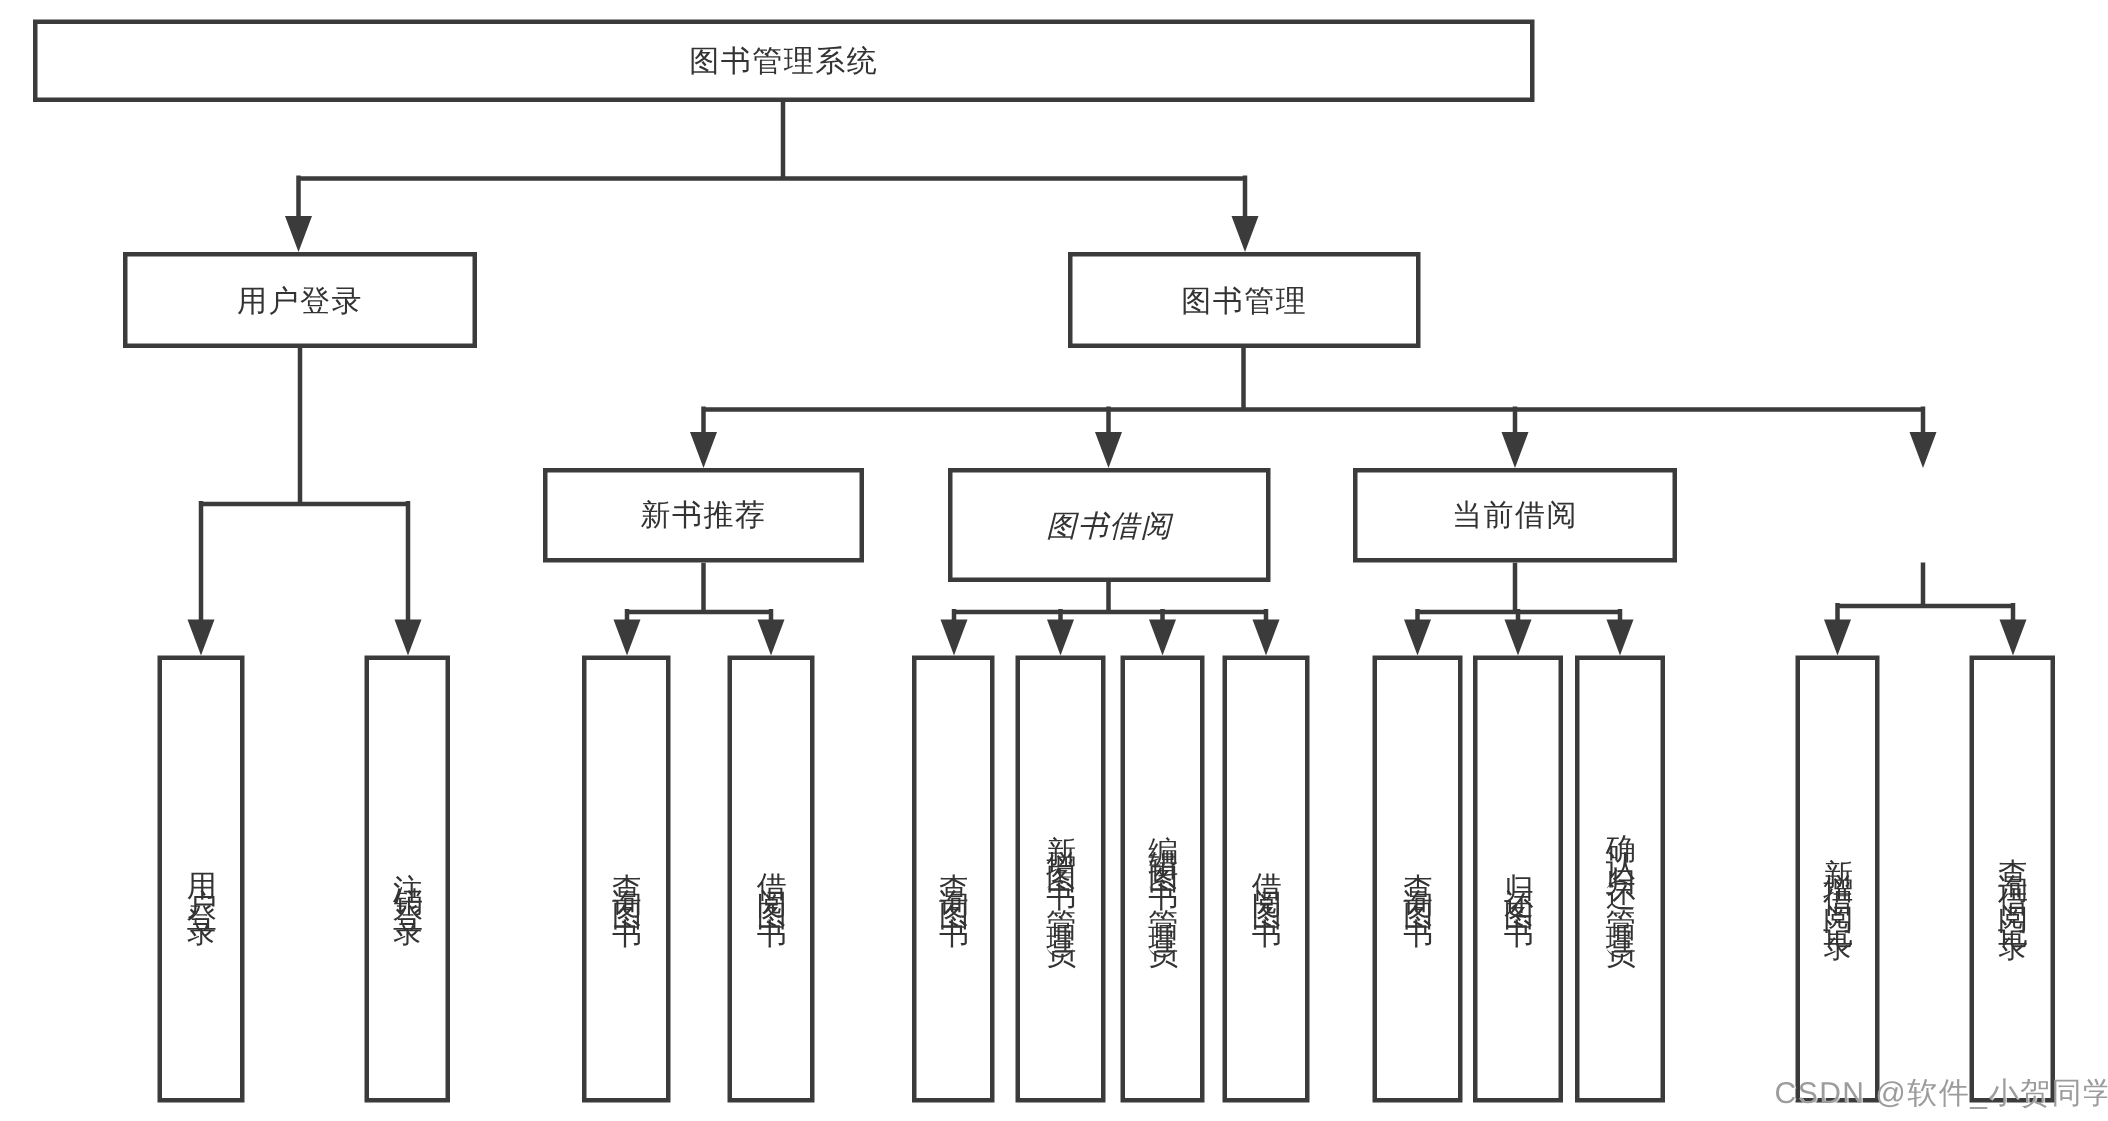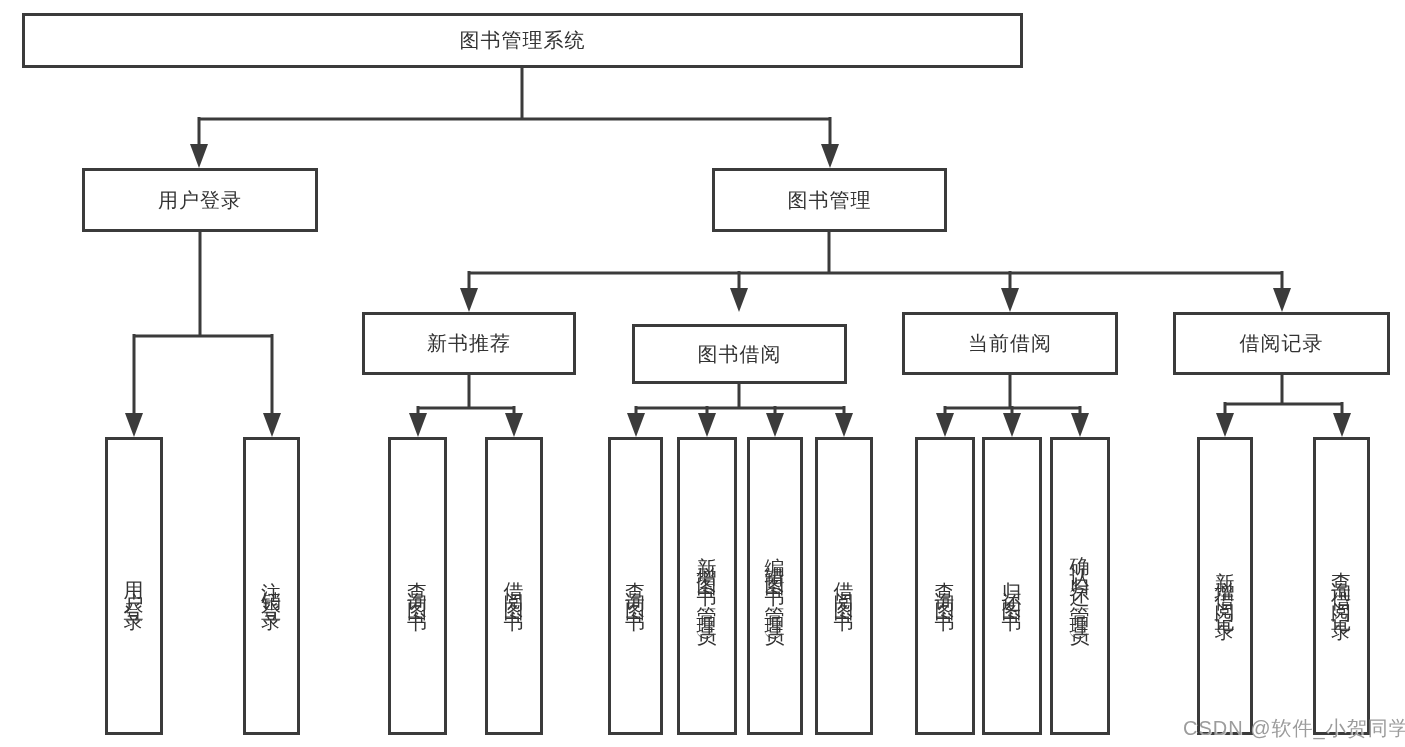--- a/index.html
+++ b/index.html
@@ -109,23 +109,22 @@
       <path d="M1342 437 L1333 413 L1351 413 Z"></path>
     </g>
   </svg>
 
   <div class="node" style="left:22px; top:13px; width:1001px; height:55px;">图书管理系统</div>
 
   <div class="node" style="left:82px; top:168px; width:236px; height:64px;">用户登录</div>
   <div class="node" style="left:362px; top:312px; width:214px; height:63px;">新书推荐</div>
 
   <div class="node" style="left:712px; top:168px; width:235px; height:64px;">图书管理</div>
-  <div class="node" style="left:632px; top:324px; width:215px; height:60px;">图书借阅</div>
+  <div class="node" style="left:632px; top:312px; width:215px; height:76px;font-style:italic;">图书借阅</div>
   <div class="node" style="left:902px; top:312px; width:216px; height:63px;">当前借阅</div>
-  <div class="node" style="left:1173px; top:312px; width:217px; height:63px;">借阅记录</div>
 
   <div class="node leaf" style="left:105px; width:58px;">
     <span class="vtext">用户登录</span>
   </div>
   <div class="node leaf" style="left:243px; width:57px;">
     <span class="vtext">注销登录</span>
   </div>
 
   <div class="node leaf" style="left:388px; width:59px;">
     <span class="vtext">查询图书</span>

